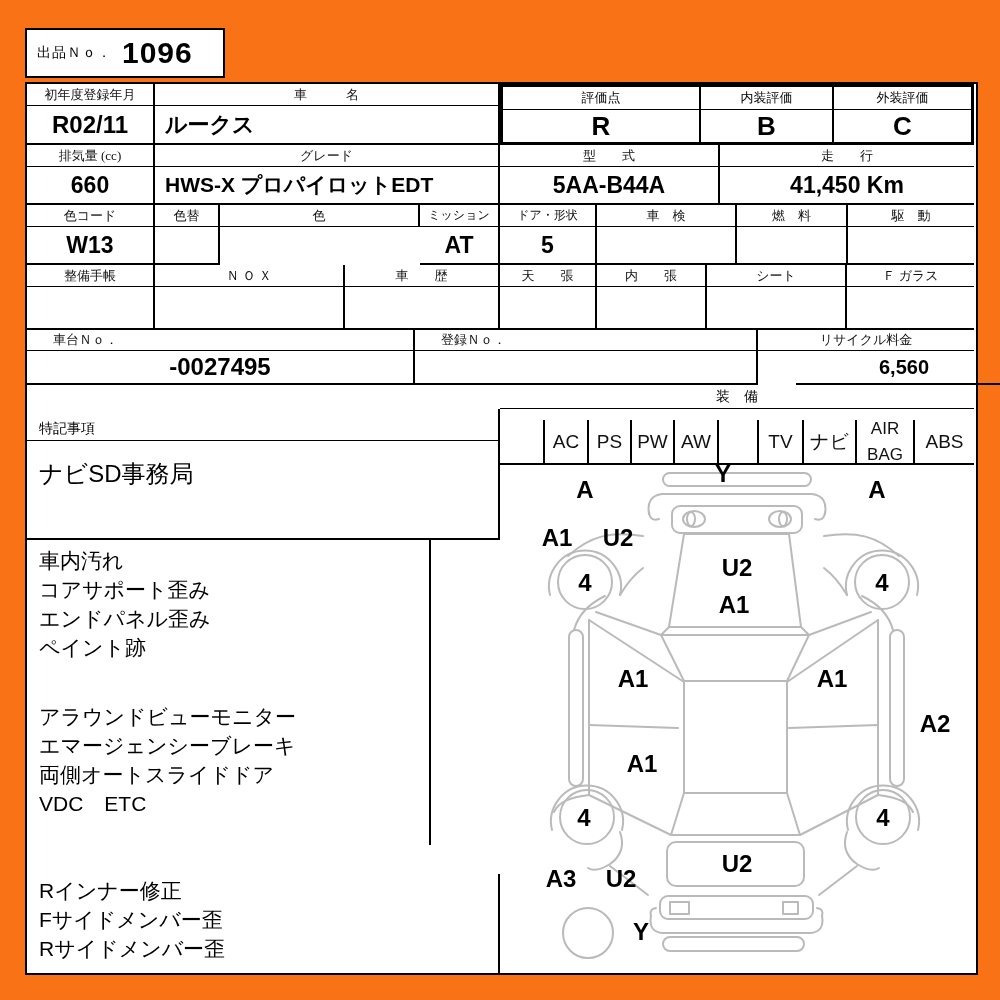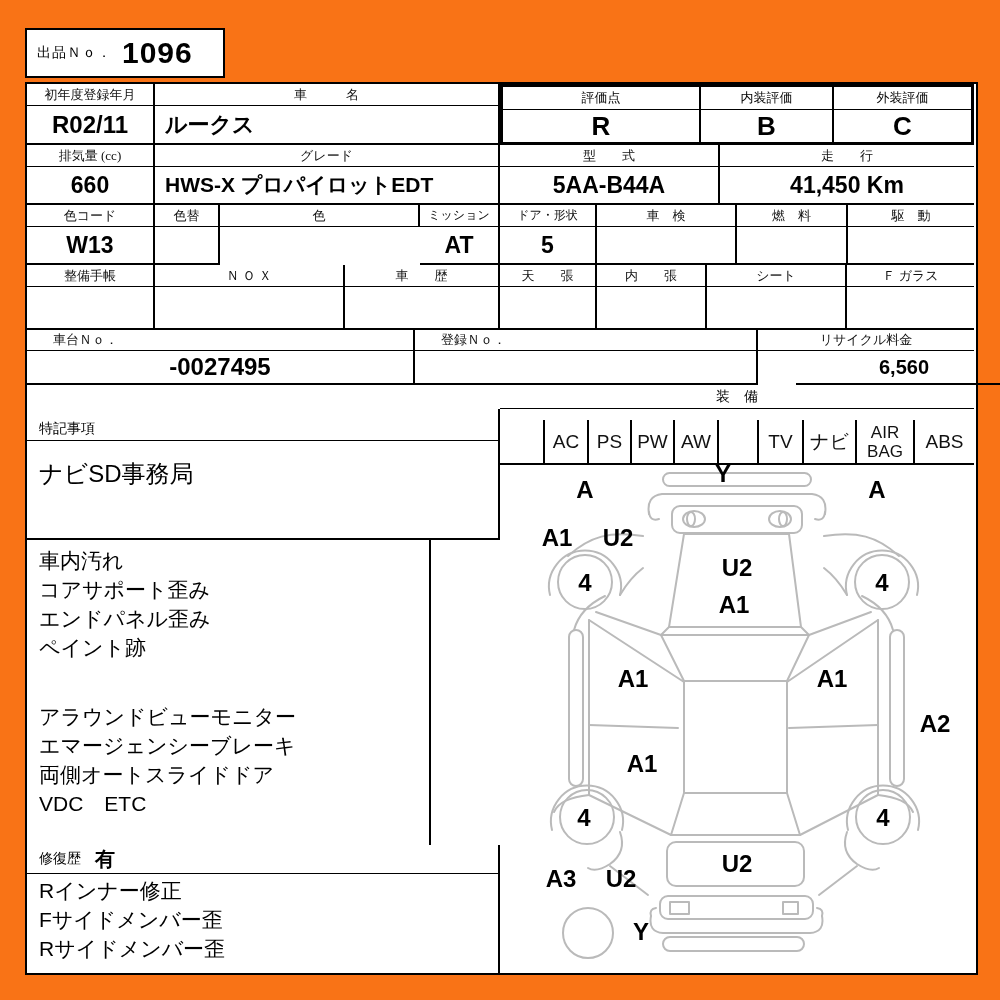--- a/index.html
+++ b/index.html
@@ -133,41 +133,37 @@
     <div class="abs notesbox" style="left:0;top:456px;width:404px;height:305px;">
       <div>車内汚れ</div>
       <div>コアサポート歪み</div>
       <div>エンドパネル歪み</div>
       <div>ペイント跡</div>
       <div class="gap">アラウンドビューモニター</div>
       <div>エマージェンシーブレーキ</div>
       <div>両側オートスライドドア</div>
       <div>VDC　ETC</div>
     </div>
-    <div class="abs repairrow" style="left:0;top:761px;width:473px;height:29px;">
-      <span class="rlbl">修復歴</span>
-      <span class="rval">有</span>
-    </div>
     <div class="abs notesbox" style="left:0;top:790px;width:473px;height:99px;padding-top:2px;">
       <div>Rインナー修正</div>
       <div>Fサイドメンバー歪</div>
       <div>Rサイドメンバー歪</div>
     </div>
 
     <div class="abs equiphdr" style="left:473px;top:301px;width:474px;height:24px;">装　備</div>
     <div class="abs equiprow" style="left:473px;top:325px;width:474px;height:45px;">
       <div class="ecell" style="flex:0 0 43px;"></div>
       <div class="ecell" style="flex:0 0 42px;">AC</div>
       <div class="ecell" style="flex:0 0 41px;">PS</div>
       <div class="ecell" style="flex:0 0 41px;">PW</div>
       <div class="ecell" style="flex:0 0 42px;">AW</div>
       <div class="ecell" style="flex:0 0 38px;"></div>
       <div class="ecell" style="flex:0 0 43px;">TV</div>
       <div class="ecell" style="flex:0 0 51px;">ナビ</div>
-      <div class="ecell" style="flex:0 0 48px;font-size:17px;line-height:19px;padding:0 4px;">AIR BAG</div>
+      <div class="ecell" style="flex:0 0 48px;font-size:17px;line-height:26px;padding:0 4px;">AIR BAG</div>
       <div class="ecell" style="flex:1;">ABS</div>
     </div>
 
     <div class="abs" style="left:473px;top:370px;width:474px;height:519px;">
       <svg width="474" height="519" viewBox="0 0 474 519">
         <g stroke="#bababa" stroke-width="2" fill="none" stroke-linejoin="round" stroke-linecap="round">
 
           <rect x="163" y="19" width="148" height="13" rx="6.5"></rect>
           <path d="M 149,60 Q 146,42 162,40 L 312,40 Q 328,42 325,60"></path>
           <path d="M 149,58 Q 150,68 159,65"></path>

